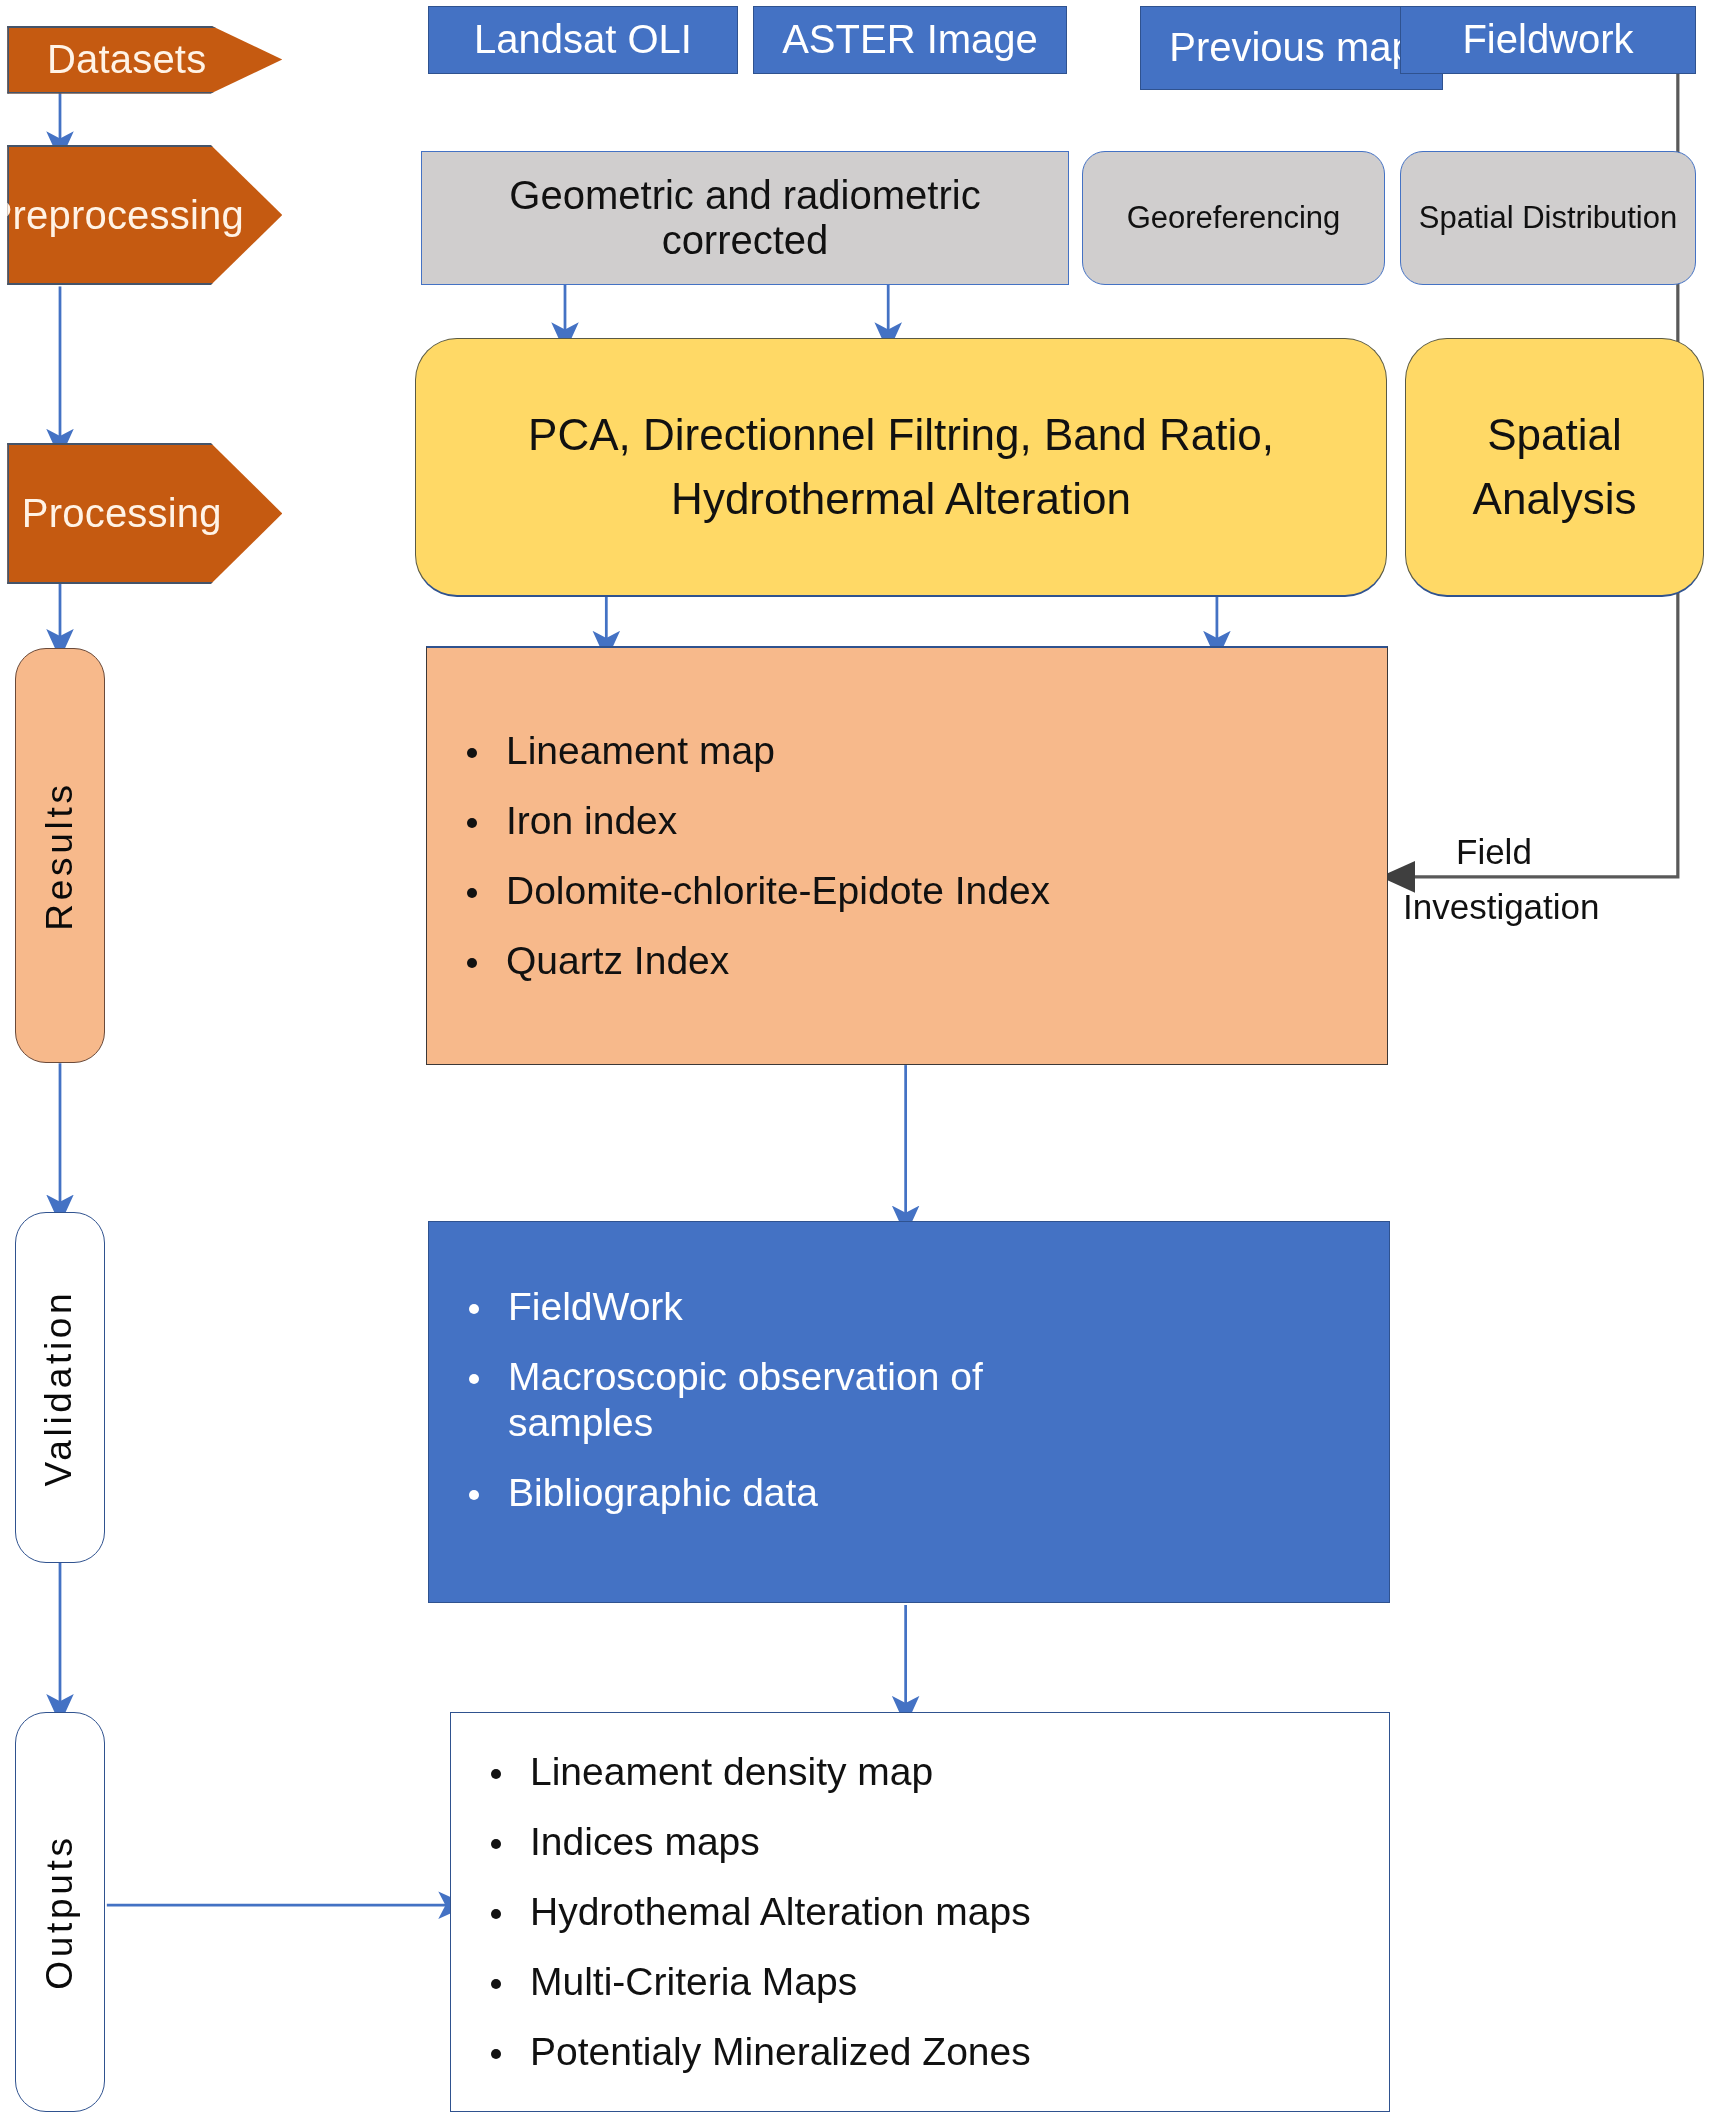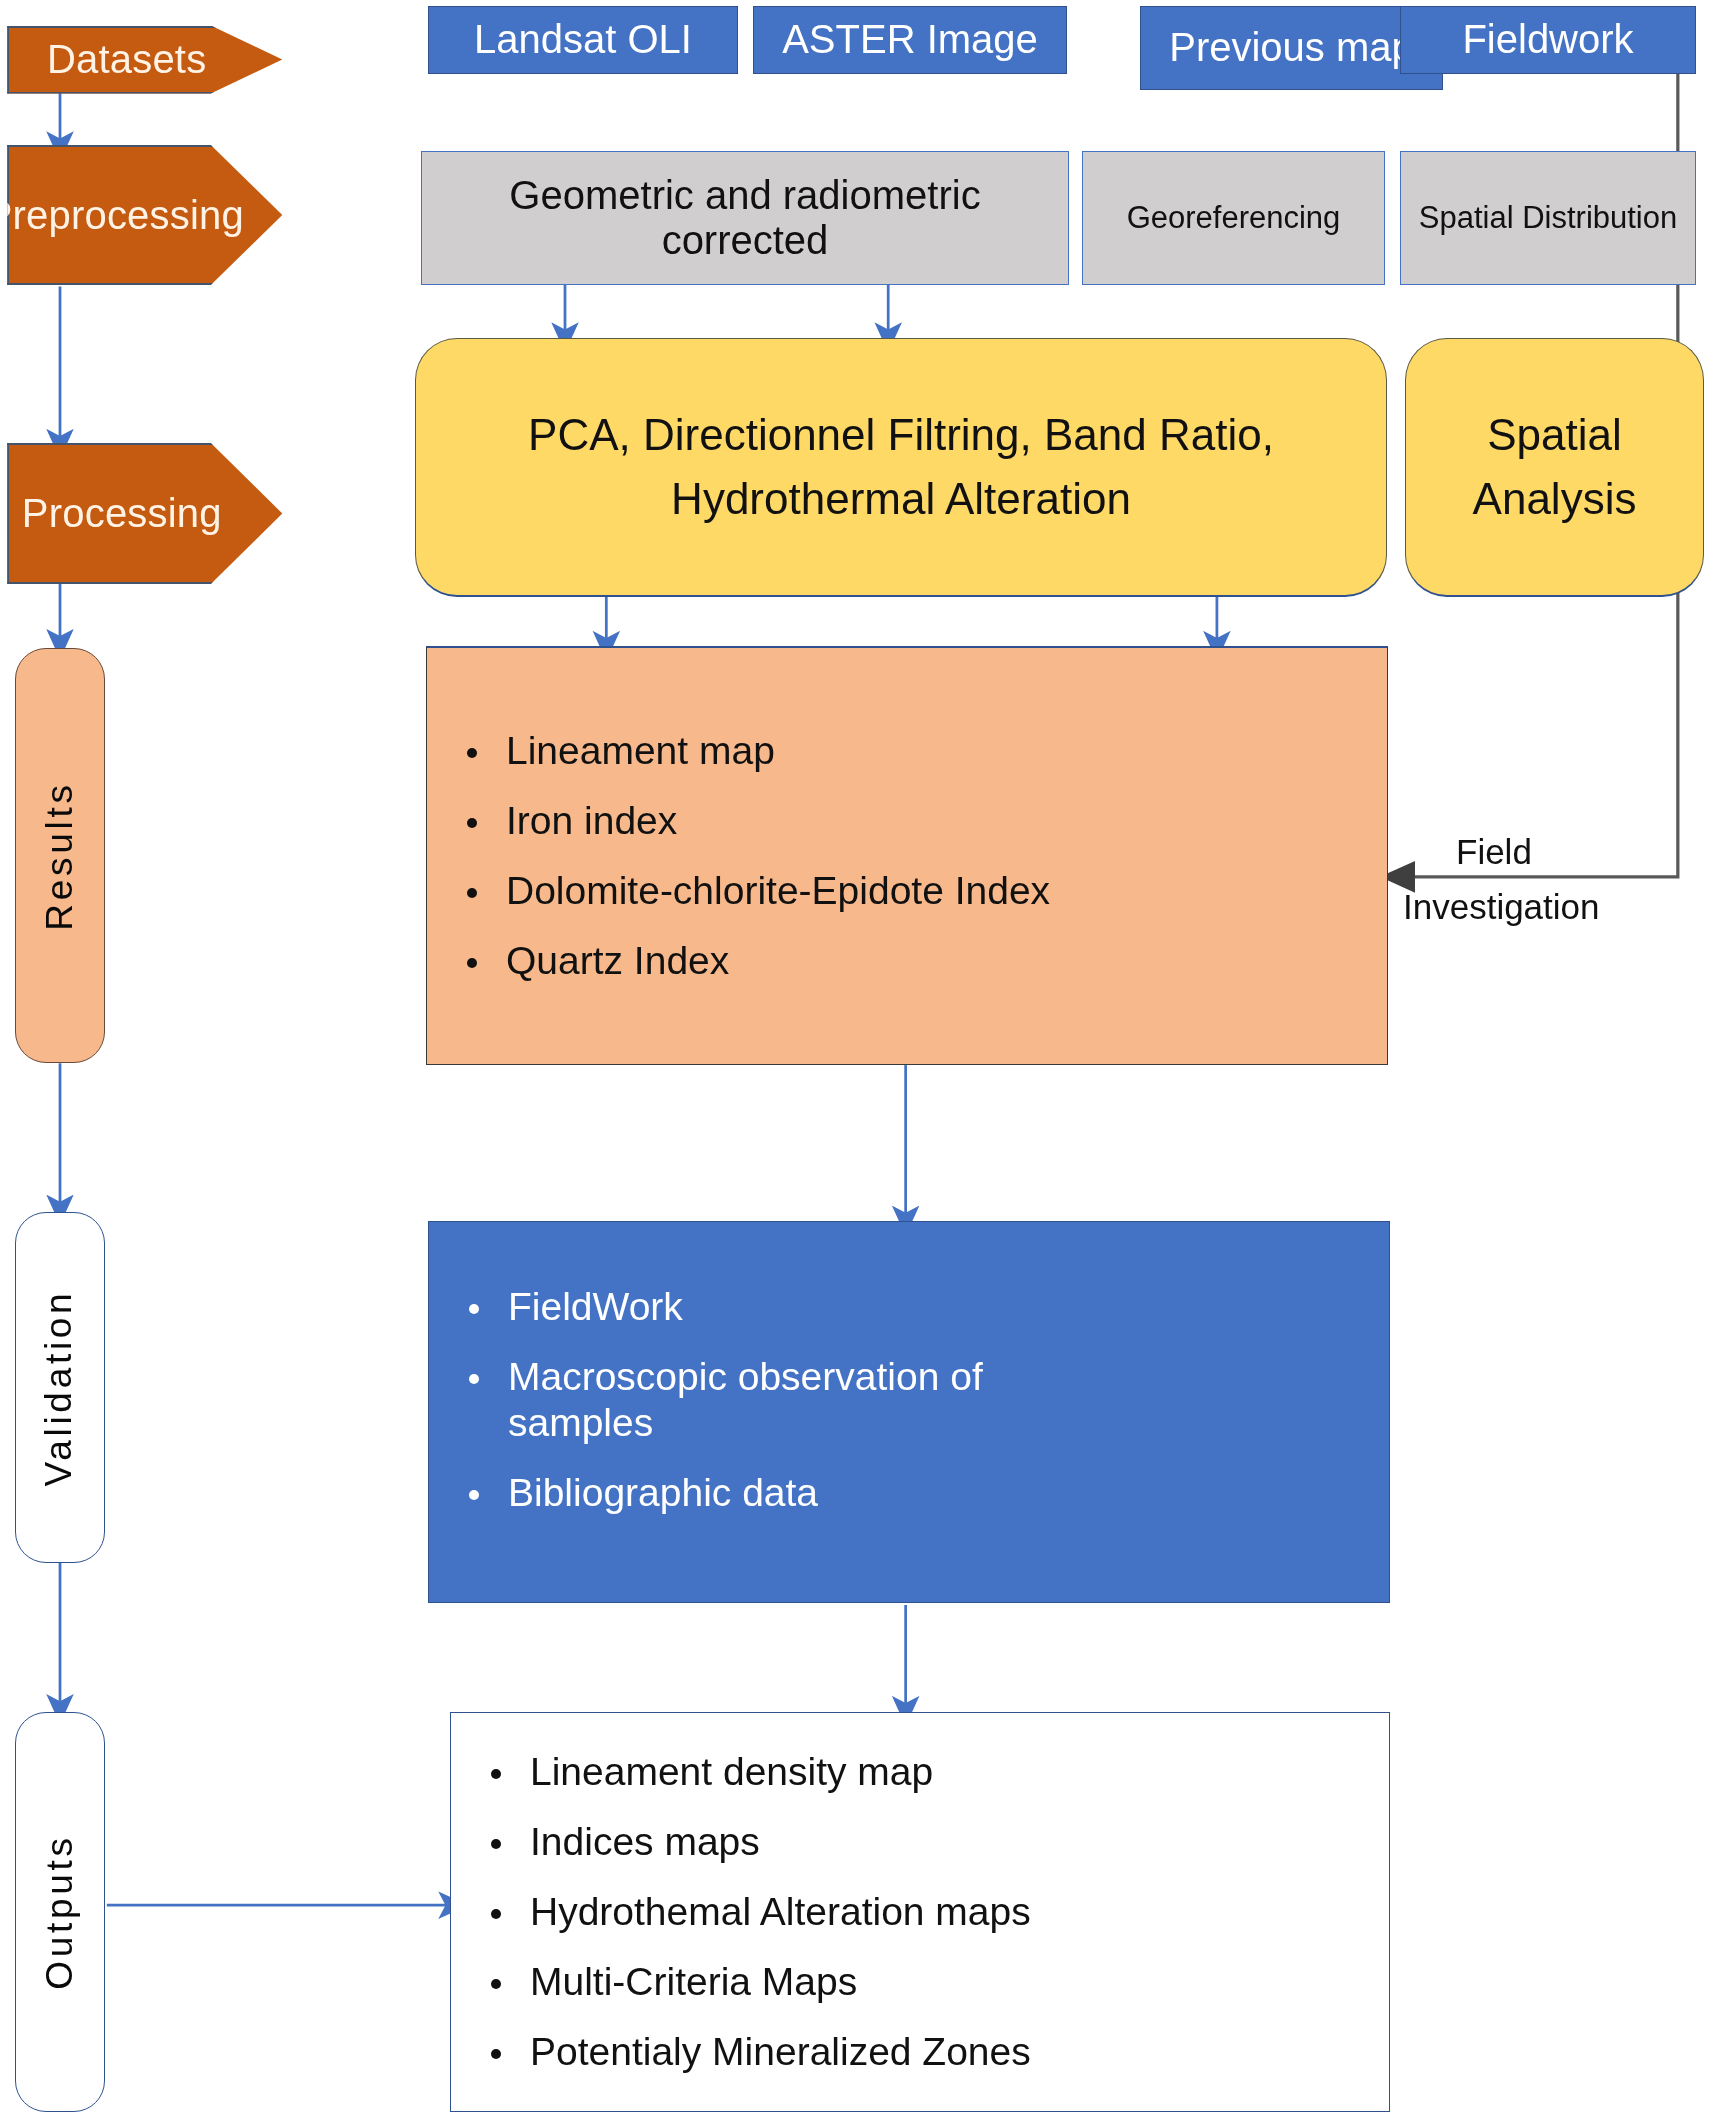--- a/index.html
+++ b/index.html
@@ -89,21 +89,21 @@
   }
   ul.blist li:last-child{margin-bottom:0;}
   ul.blist li::before{
     content:"";
     position:absolute;left:40px;top:.52em;
     width:10px;height:10px;border-radius:50%;
     background:currentColor;
   }
 
   .ftitle{font-size:40px;}
-  .fsmall{font-size:31px;}
+  .fsmall{font-size:31px;border-radius:23px;}
   .fbody{font-size:39px;}
   .fbig{font-size:44px;}
   .fedge{font-size:35px;color:#111111;}
 
   .edgelabel{position:absolute;white-space:nowrap;}
 </style>
 </head>
 <body>
 
 <div id="stage">

